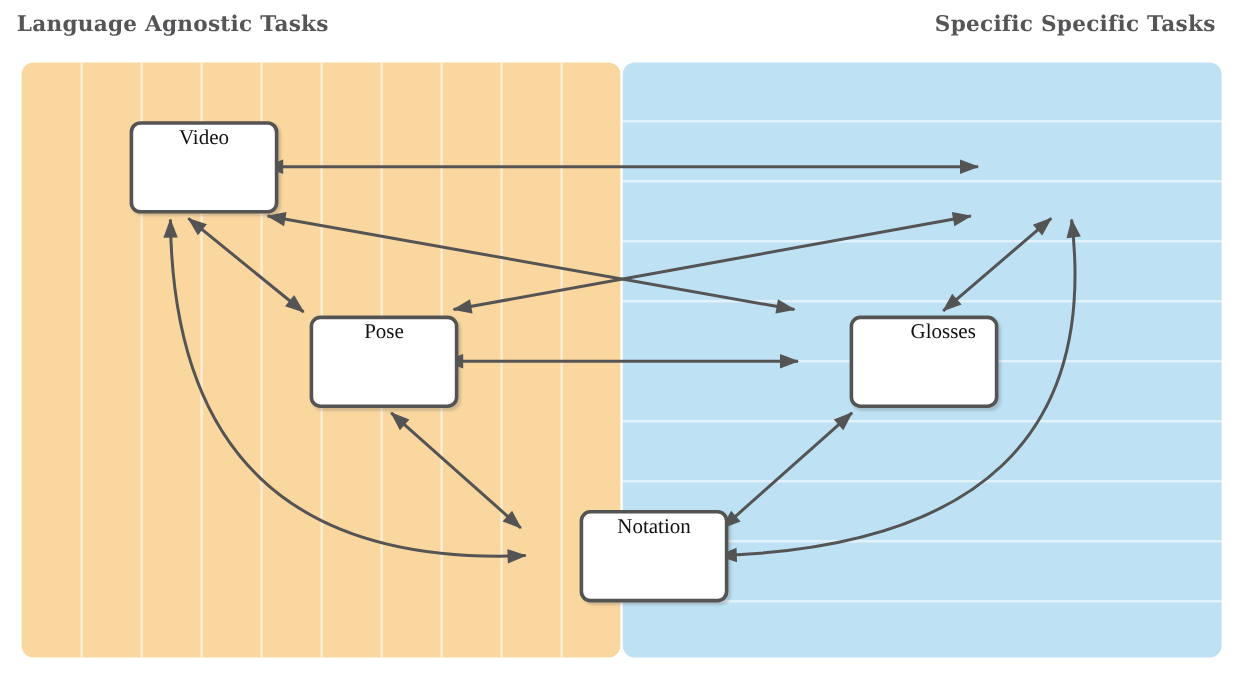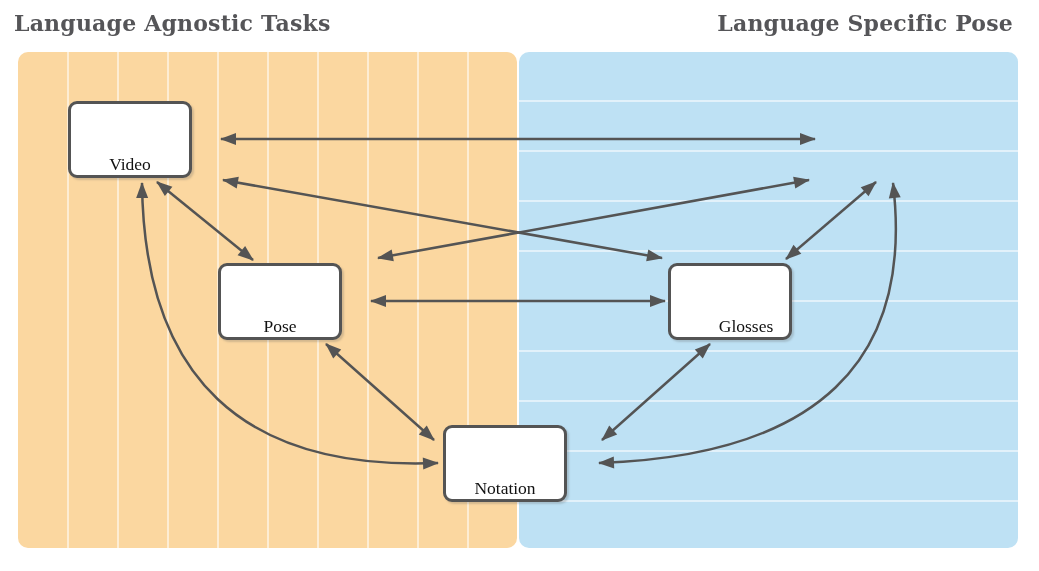--- a/index.html
+++ b/index.html
@@ -10,42 +10,43 @@
     background: #ffffff;
     overflow: hidden;
     font-family: "Liberation Serif", serif;
   }
   .diagram-svg { position: absolute; left: 0; top: 0; }
   .region-title {
     position: absolute;
     top: 10px;
     font-family: "DejaVu Serif", serif;
     font-weight: bold;
-    font-size: 22px;
+    font-size: 18px;
     color: #555558;
     letter-spacing: 0.2px;
     white-space: nowrap;
   }
   .region-title.left  { left: 14px; }
   .region-title.right { right: 26px; }
   .node {
     position: absolute;
     width: 124px;
     height: 77px;
     box-sizing: border-box;
     background: #ffffff;
     border: 3px solid #545454;
     border-radius: 9px;
     display: flex;
-    align-items: flex-end;
+    align-items: flex-start;
     justify-content: center;
     font-family: "Liberation Serif", serif;
     font-size: 17.5px;
     color: #111111;
     box-shadow: 2px 2px 2px rgba(90,90,90,0.25);
+    margin-left: 40px;
   }
   .node-video    { left:  68px; top: 101px; }
   .node-text     { left: 818px; top: 101px; }
   .node-pose     { left: 218px; top: 263px; }
   .node-glosses  { left: 668px; top: 263px; padding-left: 32px; }
   .node-notation { left: 443px; top: 425px; }
 </style>
 </head>
 <body>
 
@@ -72,21 +73,21 @@
       <path d="M223,180 L662,258" marker-start="url(#arrow)" marker-end="url(#arrow)"></path>
       <path d="M809,180 L378,258" marker-start="url(#arrow)" marker-end="url(#arrow)"></path>
       <path d="M326,344 L434,440" marker-start="url(#arrow)" marker-end="url(#arrow)"></path>
       <path d="M710,344 L602,440" marker-start="url(#arrow)" marker-end="url(#arrow)"></path>
       <path d="M142,183 Q145,475 438,463" marker-start="url(#arrow)" marker-end="url(#arrow)"></path>
       <path d="M893,183 Q925,452 599,463" marker-start="url(#arrow)" marker-end="url(#arrow)"></path>
     </g>
   </svg>
 
   <div class="region-title left">Language Agnostic Tasks</div>
-  <div class="region-title right">Language Specific Pose</div>
+  <div class="region-title right">Specific Specific Tasks</div>
 
   <div class="node node-video">
     <span>Video</span>
   </div>
   <div class="node node-pose">
     <span>Pose</span>
   </div>
   <div class="node node-notation">
     <span>Notation</span>
   </div>

